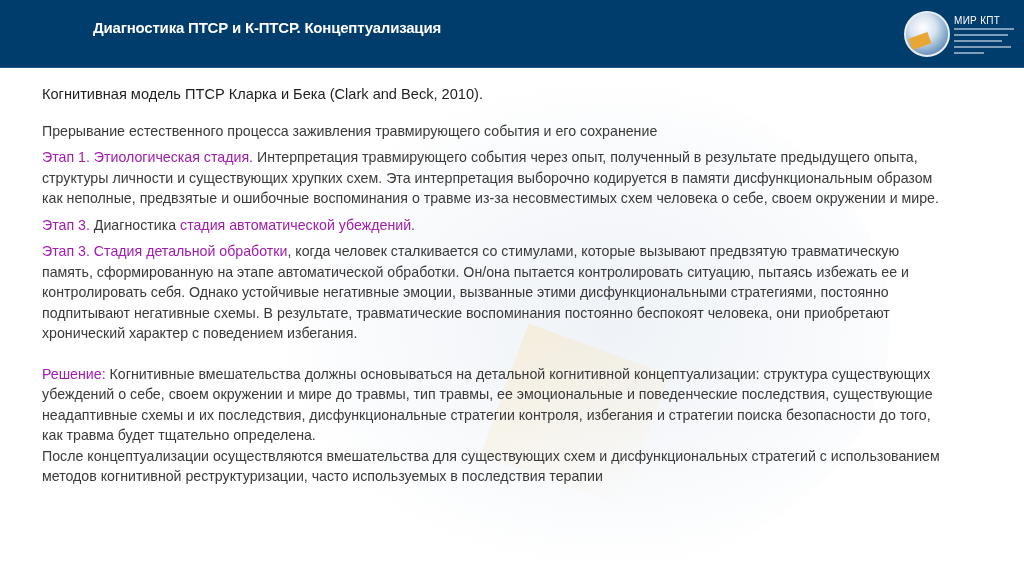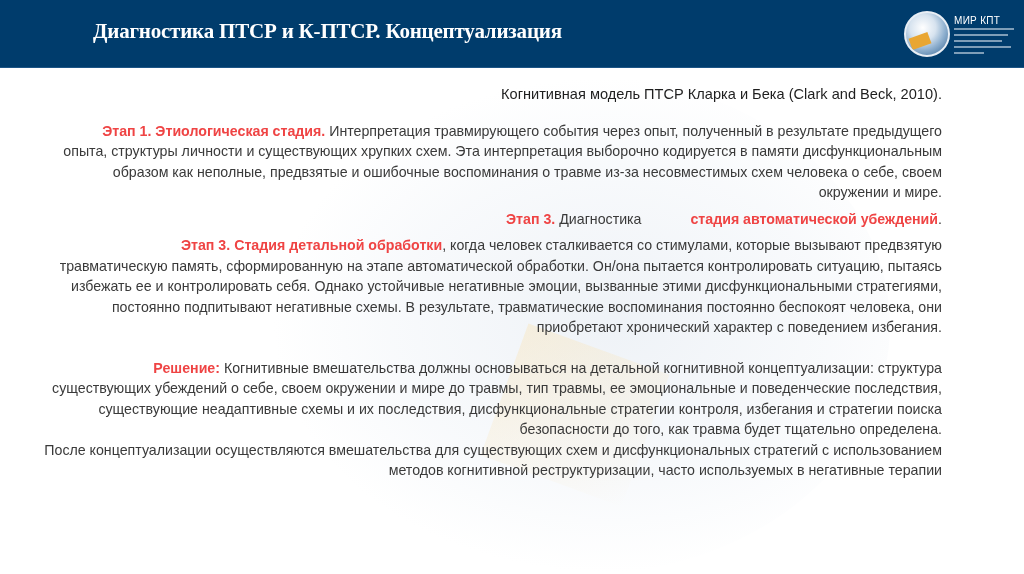--- a/index.html
+++ b/index.html
@@ -8,22 +8,22 @@
     background:#ffffff;
     font-family:"Liberation Sans", sans-serif;
   }
   .header {
     position:absolute; left:0; top:0; width:1024px; height:67px;
     background:#003c6c;
     border-bottom:1px solid #1d5586;
   }
   .title {
     position:absolute; left:93px; top:19px;
-    color:#ffffff; font-weight:bold; font-size:21px; letter-spacing:-0.2px;
-    font-family:Liberation Serif, serif;
+    color:#ffffff; font-weight:bold; font-size:15px; letter-spacing:-0.2px;
+    font-family:Liberation Sans, sans-serif;
   }
   .logo { position:absolute; left:904px; top:11px; width:112px; height:46px; }
   .logo-circle {
     position:absolute; left:0; top:0; width:42px; height:42px; border-radius:50%;
     background: radial-gradient(circle at 40% 35%, #ffffff 0%, #d7e3ef 35%, #8fb0cf 60%, #2d5f8f 100%);
     border:2px solid #e8eef5; overflow:hidden;
   }
   .logo-circle .wedge {
     position:absolute; left:4px; top:22px; width:20px; height:12px;
     background:#e9a632; transform:rotate(-20deg);
@@ -39,27 +39,26 @@
   .watermark .tri {
     position:absolute; left:230px; top:270px; width:150px; height:140px;
     background: linear-gradient(135deg, rgba(250,224,170,0.35), rgba(255,255,255,0));
     transform:rotate(20deg);
   }
 
   .content {
     position:absolute; left:42px; top:84px; width:900px;
     color:#3a3a3a; font-size:14.2px; line-height:20.5px;
     font-family:"Liberation Sans", sans-serif;
-    text-align:right;
   }
   .content p { margin:0; }
   .subtitle { color:#1e1e1e; font-size:14.6px; margin-bottom:16px !important; }
   .gap6 { margin-top:6px !important; }
   .gap20 { margin-top:20px !important; }
-  b { color:#ef4444; font-weight:bold;margin-left:45px; }
+  b { color:#a21caf; font-weight:normal; }
 </style>
 </head>
 <body>
 
 <div class="header">
   <div class="title">Диагностика ПТСР и К-ПТСР. Концептуализация</div>
   <div class="logo">
     <div class="logo-circle">
         <div class="wedge"></div>
       </div>
@@ -74,22 +73,23 @@
   </div>
 </div>
 
 <div class="watermark">
     <div class="tri"></div>
   </div>
 
 <div class="content">
   <p class="subtitle">Когнитивная модель ПТСР Кларка и Бека (Clark and Beck, 2010).</p>
 
+  <p>Прерывание естественного процесса заживления травмирующего события и его сохранение</p>
 
   <p class="gap6"><b>Этап 1. Этиологическая стадия.</b><span> Интерпретация травмирующего события через опыт, полученный в результате предыдущего опыта, структуры личности и существующих хрупких схем. Эта интерпретация выборочно кодируется в памяти дисфункциональным образом как неполные, предвзятые и ошибочные воспоминания о травме из-за несовместимых схем человека о себе, своем окружении и мире.</span></p>
 
   <p class="gap6"><b>Этап 3.</b><span> Диагностика </span><b>стадия автоматической убеждений</b><span>.</span></p>
 
   <p class="gap6"><b>Этап 3. Стадия детальной обработки</b><span>, когда человек сталкивается со стимулами, которые вызывают предвзятую травматическую память, сформированную на этапе автоматической обработки. Он/она пытается контролировать ситуацию, пытаясь избежать ее и контролировать себя. Однако устойчивые негативные эмоции, вызванные этими дисфункциональными стратегиями, постоянно подпитывают негативные схемы. В результате, травматические воспоминания постоянно беспокоят человека, они приобретают хронический характер с поведением избегания.</span></p>
 
   <p class="gap20"><b>Решение:</b><span> Когнитивные вмешательства должны основываться на детальной когнитивной концептуализации: структура существующих убеждений о себе, своем окружении и мире до травмы, тип травмы, ее эмоциональные и поведенческие последствия, существующие неадаптивные схемы и их последствия, дисфункциональные стратегии контроля, избегания и стратегии поиска безопасности до того, как травма будет тщательно определена.</span></p>
-  <p>После концептуализации осуществляются вмешательства для существующих схем и дисфункциональных стратегий с использованием методов когнитивной реструктуризации, часто используемых в негативные терапии</p>
+  <p>После концептуализации осуществляются вмешательства для существующих схем и дисфункциональных стратегий с использованием методов когнитивной реструктуризации, часто используемых в последствия терапии</p>
 </div>
 
 </body></html>

